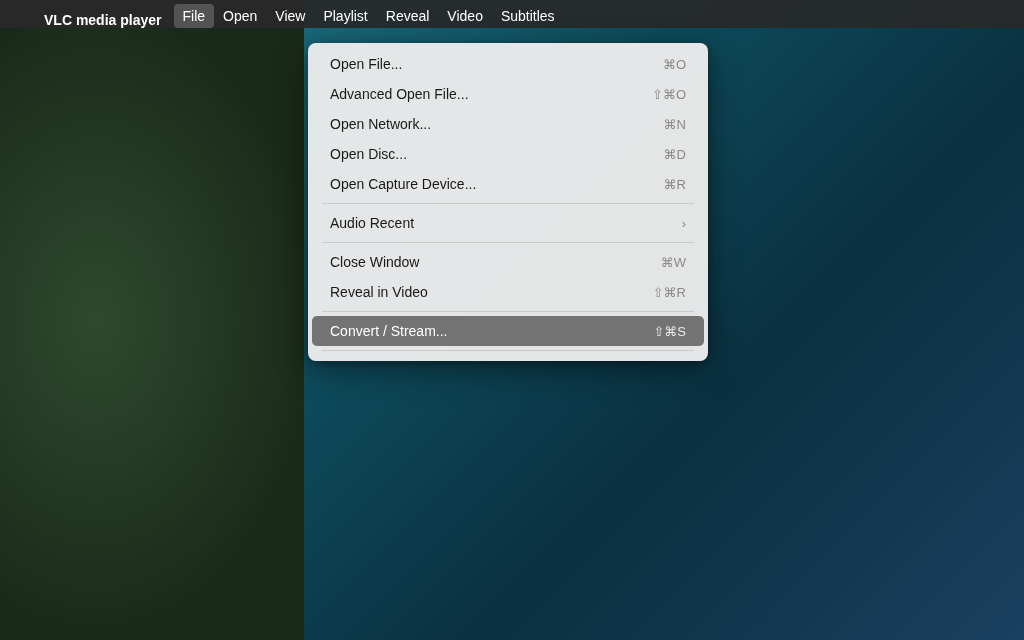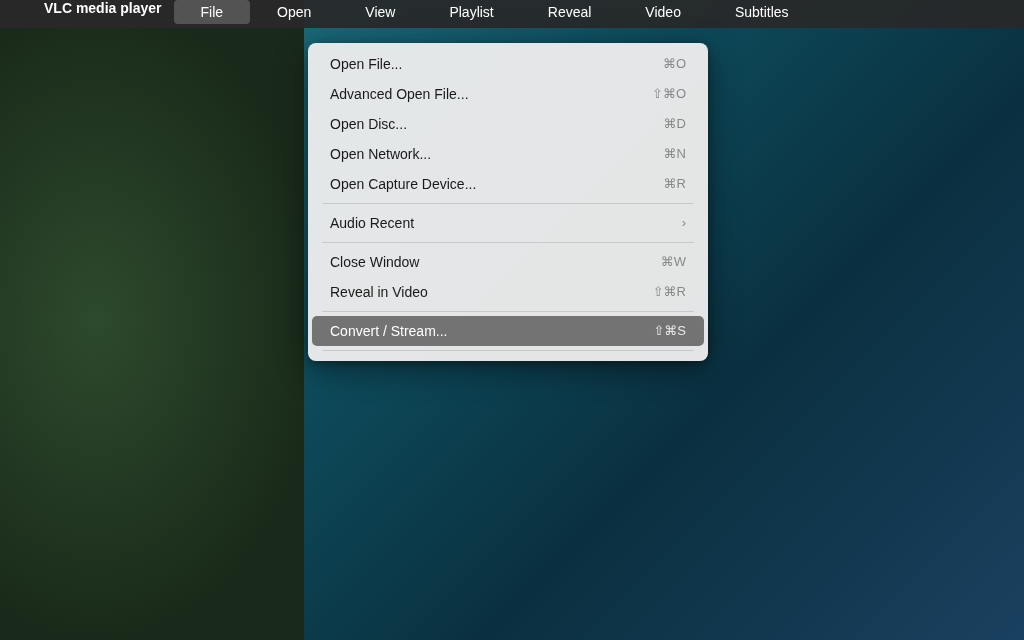--- a/index.html
+++ b/index.html
@@ -31,40 +31,40 @@
       background: linear-gradient(135deg, #1a6a7a 0%, #0d4a5a 30%, #0a3040 60%, #1a4060 100%);
     }
 
     
     .menubar {
       position: absolute;
       top: 0; left: 0; right: 0;
       height: 28px;
       background: rgba(40, 40, 40, 0.92);
       display: flex;
-      align-items: flex-start;
+      align-items: flex-end;
       padding: 0 8px;
       z-index: 100;
     }
     .menubar-apple {
       font-size: 18px;
       color: #fff;
       padding: 0 12px;
       cursor: pointer;
     }
     .menubar-app-name {
       font-size: 14px;
       font-weight: 700;
       color: #fff;
       padding: 0 12px;
     }
     .menubar-item {
       font-size: 14px;
       color: #fff;
-      padding: 4px 27px;
+      padding: 4px 9px;
       border-radius: 4px;
       cursor: pointer;
       white-space: nowrap;
     }
     .menubar-item.active {
       background: rgba(255,255,255,0.2);
     }
 
     
     .dropdown {
@@ -75,21 +75,21 @@
       background: rgba(235, 235, 235, 0.97);
       border-radius: 8px;
       box-shadow: 0 8px 32px rgba(0,0,0,0.45), 0 2px 8px rgba(0,0,0,0.3);
       z-index: 200;
       padding: 6px 0;
       backdrop-filter: blur(20px);
     }
 
     .menu-item {
       display: flex;
-      align-items: flex-start;
+      align-items: center;
       justify-content: space-between;
       padding: 7px 18px;
       font-size: 14px;
       color: #1a1a1a;
       cursor: pointer;
       border-radius: 5px;
       margin: 0 4px;
     }
     .menu-item.selected {
       background: #737373;
@@ -144,27 +144,27 @@
     <span>Open File...</span>
     <span class="shortcut">⌘O</span>
   </div>
 
   <div class="menu-item">
     <span>Advanced Open File...</span>
     <span class="shortcut">⇧⌘O</span>
   </div>
 
   <div class="menu-item">
-    <span>Open Disc...</span>
-    <span class="shortcut">⌘D</span>
+    <span>Open Network...</span>
+    <span class="shortcut">⌘N</span>
   </div>
 
   <div class="menu-item">
-    <span>Open Network...</span>
-    <span class="shortcut">⌘N</span>
+    <span>Open Disc...</span>
+    <span class="shortcut">⌘D</span>
   </div>
 
   <div class="menu-item">
     <span>Open Capture Device...</span>
     <span class="shortcut">⌘R</span>
   </div>
 
   <div class="menu-separator"></div>
 
   <div class="menu-item">

